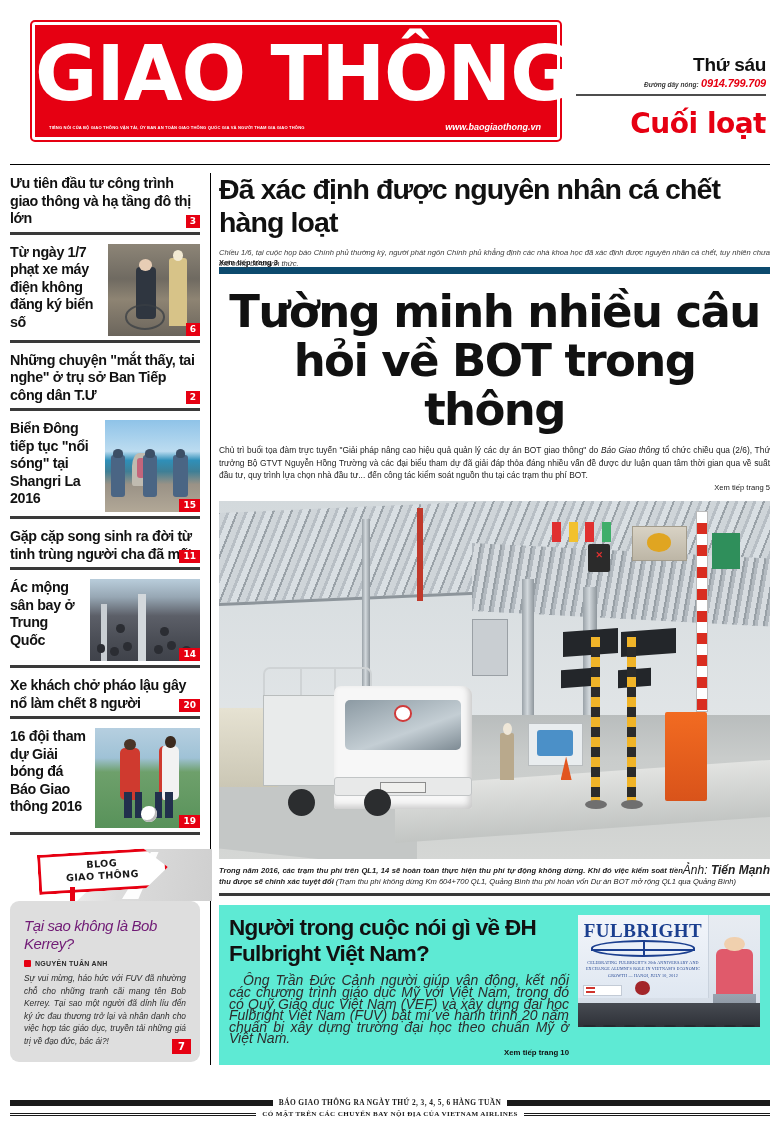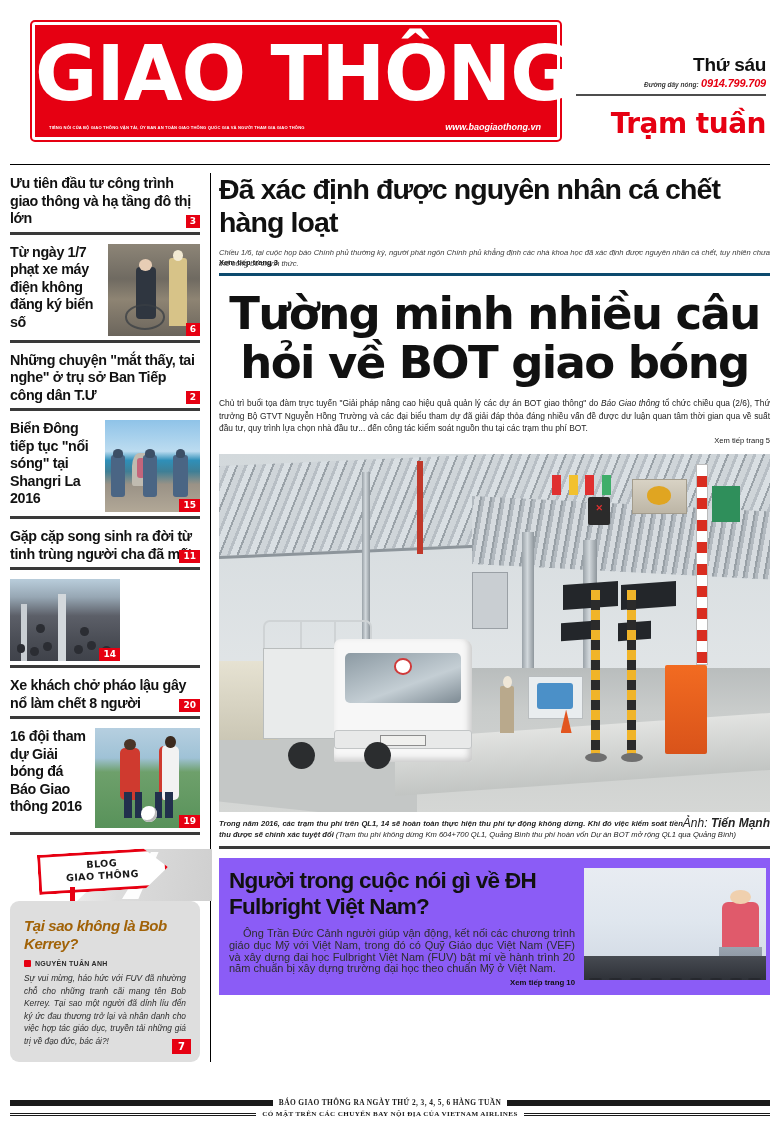--- a/index.html
+++ b/index.html
@@ -171,35 +171,35 @@
     letter-spacing: 0.4px; text-align: center; color: #1a1a1a;
     font-family: "DejaVu Sans", sans-serif;
   }
   .sign-post { position: absolute; left: 60px; top: 38px; width: 5px; height: 20px; background: #e60012; }
   .blog-card {
     background: #dedede; border-radius: 9px;
     padding: 16px 14px 14px 14px;
     position: relative; margin-top: -6px;
   }
   .blog-title {
-    font-size: 15px; font-weight: bold; font-style: italic;
-    line-height: 18px; letter-spacing: -0.4px; color: #a16207;
+    font-size: 15px; font-weight: normal; font-style: italic;
+    line-height: 18px; letter-spacing: -0.4px; color: #701a75;
   }
   .blog-author { display: flex; align-items: center; gap: 4px; margin: 7px 0 5px 0; }
   .author-dot { width: 7px; height: 7px; background: #e60012; border-radius: 1px; flex: none; }
   .author-name { font-size: 7px; font-weight: bold; letter-spacing: 0.3px; color: #2a2a2a; }
   .blog-text {
     font-size: 8.4px; font-style: italic; line-height: 12.6px;
     color: #2e2e2e; text-align: justify;
   }
   .blog-pg { position: absolute; right: 9px; bottom: 8px; background: #e60012; color: #fff;
     font-size: 10px; font-weight: bold; padding: 2px 6px; font-family: "DejaVu Sans", sans-serif; }
 
   
-  .top-story { border-bottom: 3px solid #0c4a6e; padding-bottom: 6px; }
+  .top-story { border-bottom: 7px solid #0c4a6e; }
   .top-head {
     font-size: 28.5px; font-weight: bold; line-height: 33px;
     letter-spacing: -0.9px; color: #111;
   }
   .top-deck {
     margin-top: 8px;
     font-size: 7.6px; font-style: italic; line-height: 11.2px;
     color: #3a3a3a; text-align: justify;
     position: relative;
   }
@@ -298,30 +298,30 @@
     font-size: 7.6px; line-height: 11.4px; color: #232323;
     font-style: italic; text-align: justify;
   }
   .caption b { font-style: italic; }
   .cap-credit { font-size: 12px; }
   .cap-credit b { font-weight: bold; }
   .cap-right { float: right; }
 
   
   .fb-box {
-    margin-top: 9px; background: #8b5cf6;
-    display: flex; padding: 10px 4px 8px 10px; gap: 9px;
+    margin-top: 9px; background: #5eead4;
+    display: flex; padding: 10px 10px 8px 10px; gap: 9px;
   }
   .fb-left { flex: 1; }
   .fb-head {
     font-size: 22.5px; font-weight: bold; line-height: 26px;
     letter-spacing: -0.7px; color: #111;
   }
   .fb-text {
-    margin-top: 8px; font-size: 11px; 
+    margin-top: 8px; font-size: 14px; font-style: italic;
     line-height: 11.6px; color: #2d2d2d; text-align: justify; text-indent: 14px;
   }
   .fb-jump { text-align: right; font-size: 7.8px; font-weight: bold; margin-top: 3px; color: #111; }
   .fb-photo {
     width: 182px; height: 112px; flex: none; position: relative; overflow: hidden;
     background: linear-gradient(#e8ecf2 0%, #dfe6ee 48%, #cfd7e2 100%);
   }
   .fb-banner { position: absolute; left: 0; top: 0; width: 72%; height: 74%;
     background: linear-gradient(#f2f5fa, #dfe7f1); border-right: 1px solid #c9d2dd; }
   .fb-word { position: absolute; left: 3%; top: 6%; width: 94%; text-align: center;
@@ -370,21 +370,21 @@
     <div class="logo-word">GIAO THÔNG</div>
     <div class="logo-tagline">TIẾNG NÓI CỦA BỘ GIAO THÔNG VẬN TẢI, ỦY BAN AN TOÀN GIAO THÔNG QUỐC GIA VÀ NGƯỜI THAM GIA GIAO THÔNG</div>
     <div class="logo-url">www.baogiaothong.vn</div>
   </div>
   <div class="date-block">
     <div class="weekday">Thứ sáu</div>
     <div class="hotline">
       <span class="hl-label">Đường dây nóng:</span>
       <span class="hl-num">0914.799.709</span>
     </div>
-    <div class="weekend-label">Trạm tuần</div>
+    <div class="weekend-label">Cuối loạt</div>
   </div>
 </div>
 
 <div class="hrule-top"></div>
 
 <div class="page-body">
 
   <div class="sidebar">
 
     <div class="side-item">
@@ -426,20 +426,21 @@
       </div>
     </div>
 
     <div class="side-item">
       <div class="side-head">Gặp cặp song sinh ra đời từ tinh trùng người cha đã mất</div>
       <span class="pg pg-inline">11</span>
     </div>
 
     <div class="side-item">
       <div class="side-flex">
+        <div class="side-head">Ác mộng sân bay ở Trung Quốc</div>
         <div class="thumb" style="width:110px;height:82px;">
           <div class="ph t-crowd">
             <div class="pillar"></div>
             <div class="pillar2"></div>
             <div class="hd" style="left:6%;bottom:10%"></div>
             <div class="hd" style="left:18%;bottom:6%"></div>
             <div class="hd" style="left:30%;bottom:12%"></div>
             <div class="hd" style="left:58%;bottom:8%"></div>
             <div class="hd" style="left:70%;bottom:14%"></div>
             <div class="hd" style="left:84%;bottom:7%"></div>
@@ -502,21 +503,21 @@
   <div class="main-col">
 
     <div class="top-story">
       <div class="top-head">Đã xác định được nguyên nhân cá chết hàng loạt</div>
       <div class="top-deck">Chiều 1/6, tại cuộc họp báo Chính phủ thường kỳ, người phát ngôn Chính phủ khẳng định các nhà khoa học đã xác định được nguyên nhân cá chết, tuy nhiên chưa thể công bố chính thức.</div>
       <div class="deck-row">
         <span class="jump">Xem tiếp trang 3</span>
       </div>
     </div>
 
-    <div class="hero-head">Tường minh nhiều câu hỏi về BOT giao bóng</div>
+    <div class="hero-head">Tường minh nhiều câu hỏi về BOT trong thông</div>
 
     <div class="hero-lead">
       <span>Chủ trì buổi tọa đàm trực tuyến "Giải pháp nâng cao hiệu quả quản lý các dự án BOT giao thông" do </span><span class="ital">Báo Giao thông</span><span> tổ chức chiều qua (2/6), Thứ trưởng Bộ GTVT Nguyễn Hồng Trường và các đại biểu tham dự đã giải đáp thỏa đáng nhiều vấn đề được dư luận quan tâm thời gian qua về suất đầu tư, quy trình lựa chọn nhà đầu tư... đến công tác kiểm soát nguồn thu tại các trạm thu phí BOT.</span>
     </div>
     <div class="lead-jump">
       <span>Xem tiếp trang 5</span>
     </div>
 
     <div class="hero-photo">
       <div class="sky"></div>
@@ -573,20 +574,27 @@
 
     <div class="fb-box">
       <div class="fb-left">
         <div class="fb-head">Người trong cuộc nói gì về ĐH Fulbright Việt Nam?</div>
         <div class="fb-text">Ông Trần Đức Cảnh người giúp vận động, kết nối các chương trình giáo dục Mỹ với Việt Nam, trong đó có Quỹ Giáo dục Việt Nam (VEF) và xây dựng đại học Fulbright Việt Nam (FUV) bật mí về hành trình 20 năm chuẩn bị xây dựng trường đại học theo chuẩn Mỹ ở Việt Nam.</div>
         <div class="fb-jump">
           <span>Xem tiếp trang 10</span>
         </div>
       </div>
       <div class="fb-photo">
+        <div class="fb-banner">
+          <div class="fb-word">FULBRIGHT</div>
+          <div class="fb-globe"></div>
+          <div class="fb-sub">CELEBRATING FULBRIGHT'S 20th ANNIVERSARY AND EXCHANGE ALUMNI'S ROLE IN VIETNAM'S ECONOMIC GROWTH — HANOI, JULY 10, 2012</div>
+          <div class="fb-alumni"></div>
+          <div class="fb-seal"></div>
+        </div>
         <div class="fb-speaker"></div>
         <div class="fb-podium"></div>
         <div class="fb-audience">
           <div class="fb-head-dot" style="left:3%"></div>
           <div class="fb-head-dot" style="left:14%"></div>
           <div class="fb-head-dot" style="left:25%"></div>
           <div class="fb-head-dot" style="left:36%"></div>
           <div class="fb-head-dot" style="left:47%"></div>
           <div class="fb-head-dot" style="left:58%"></div>
           <div class="fb-head-dot" style="left:69%"></div>

